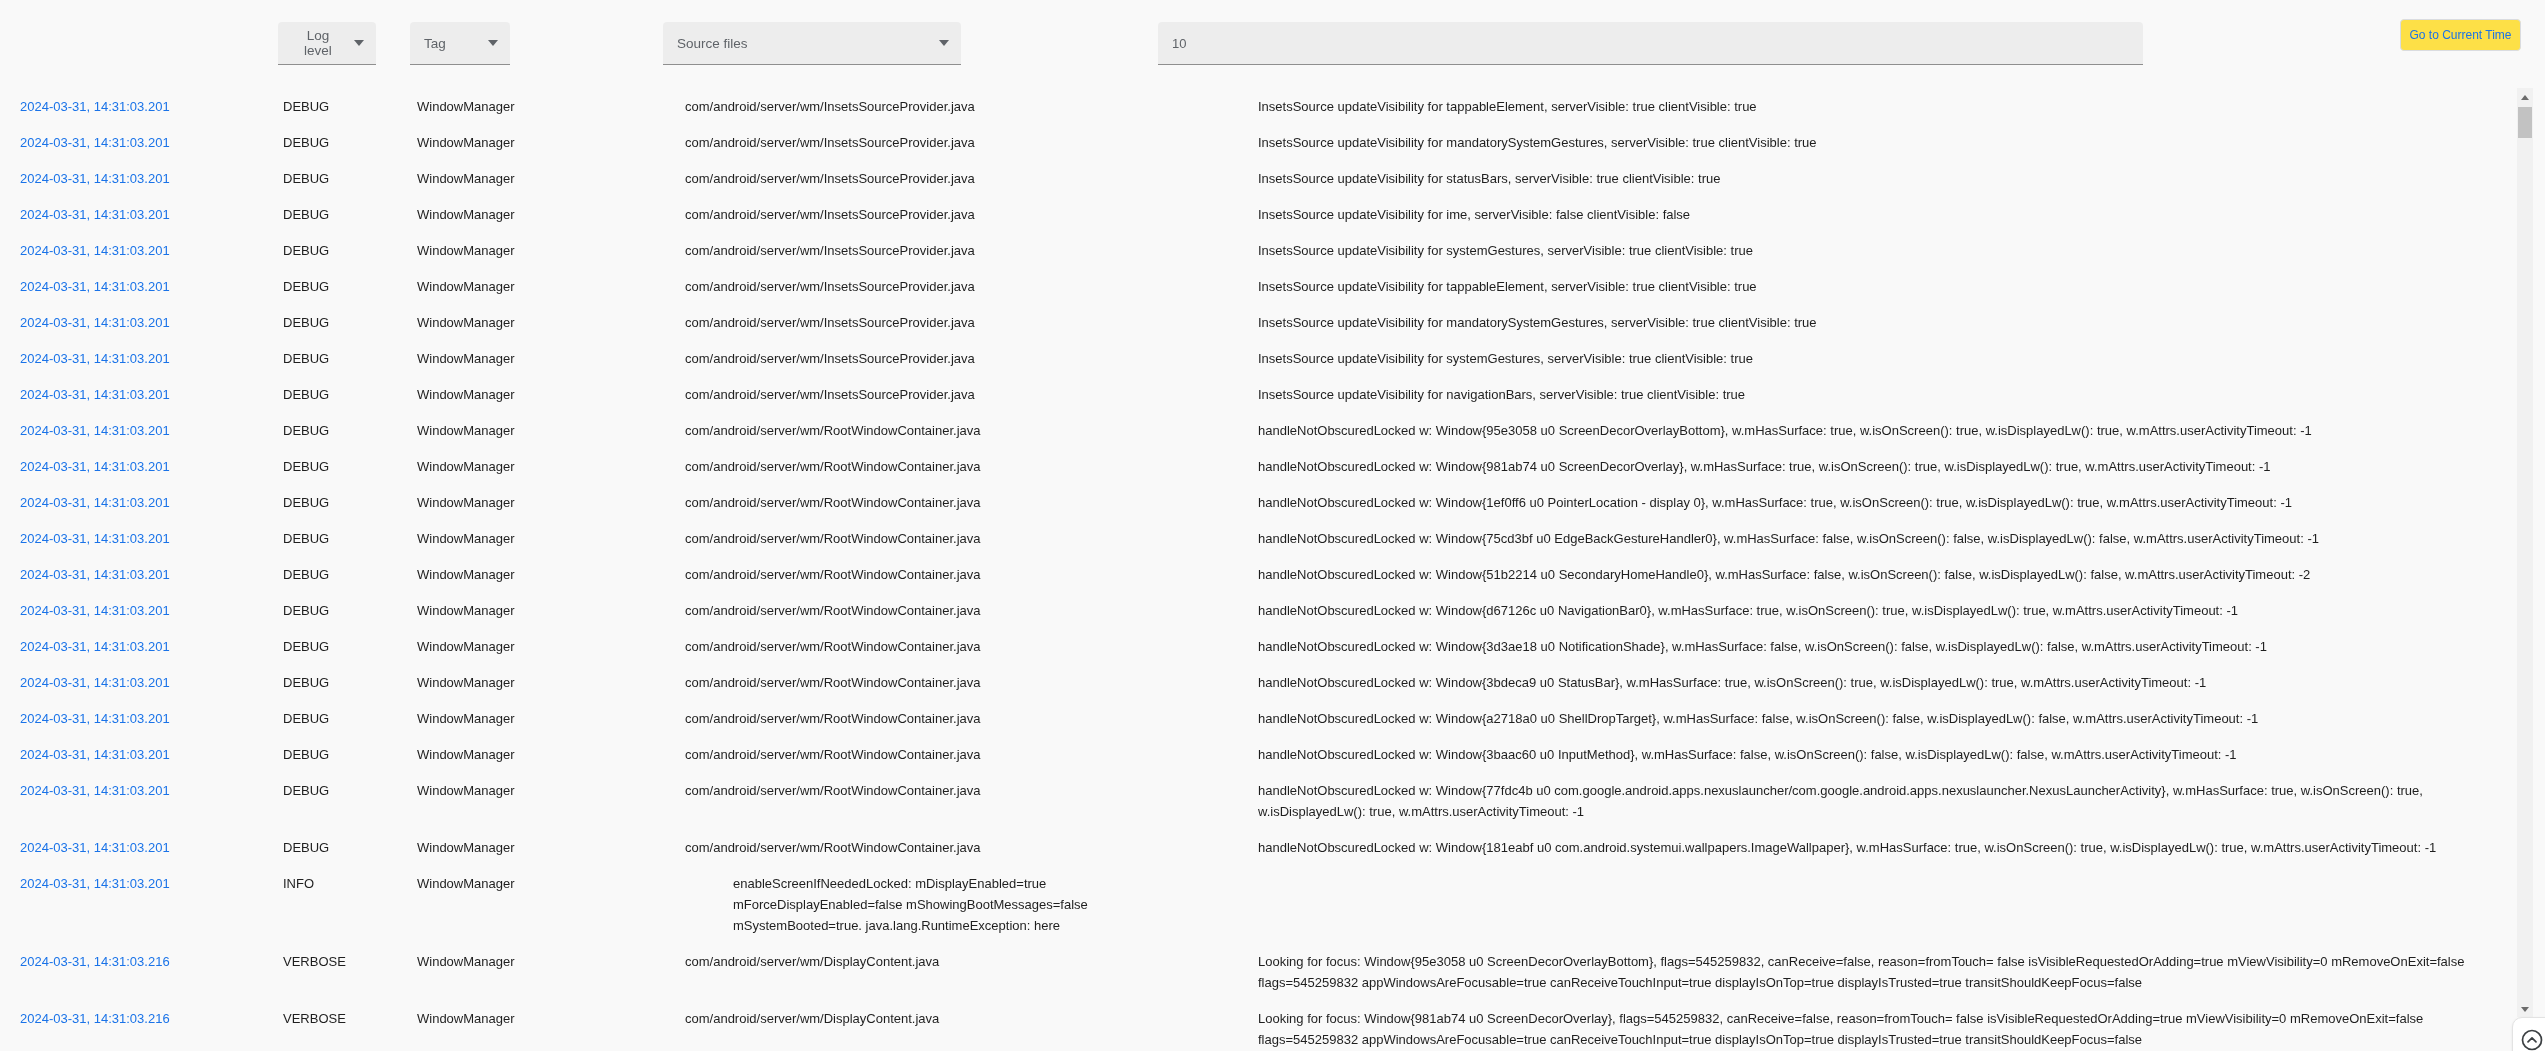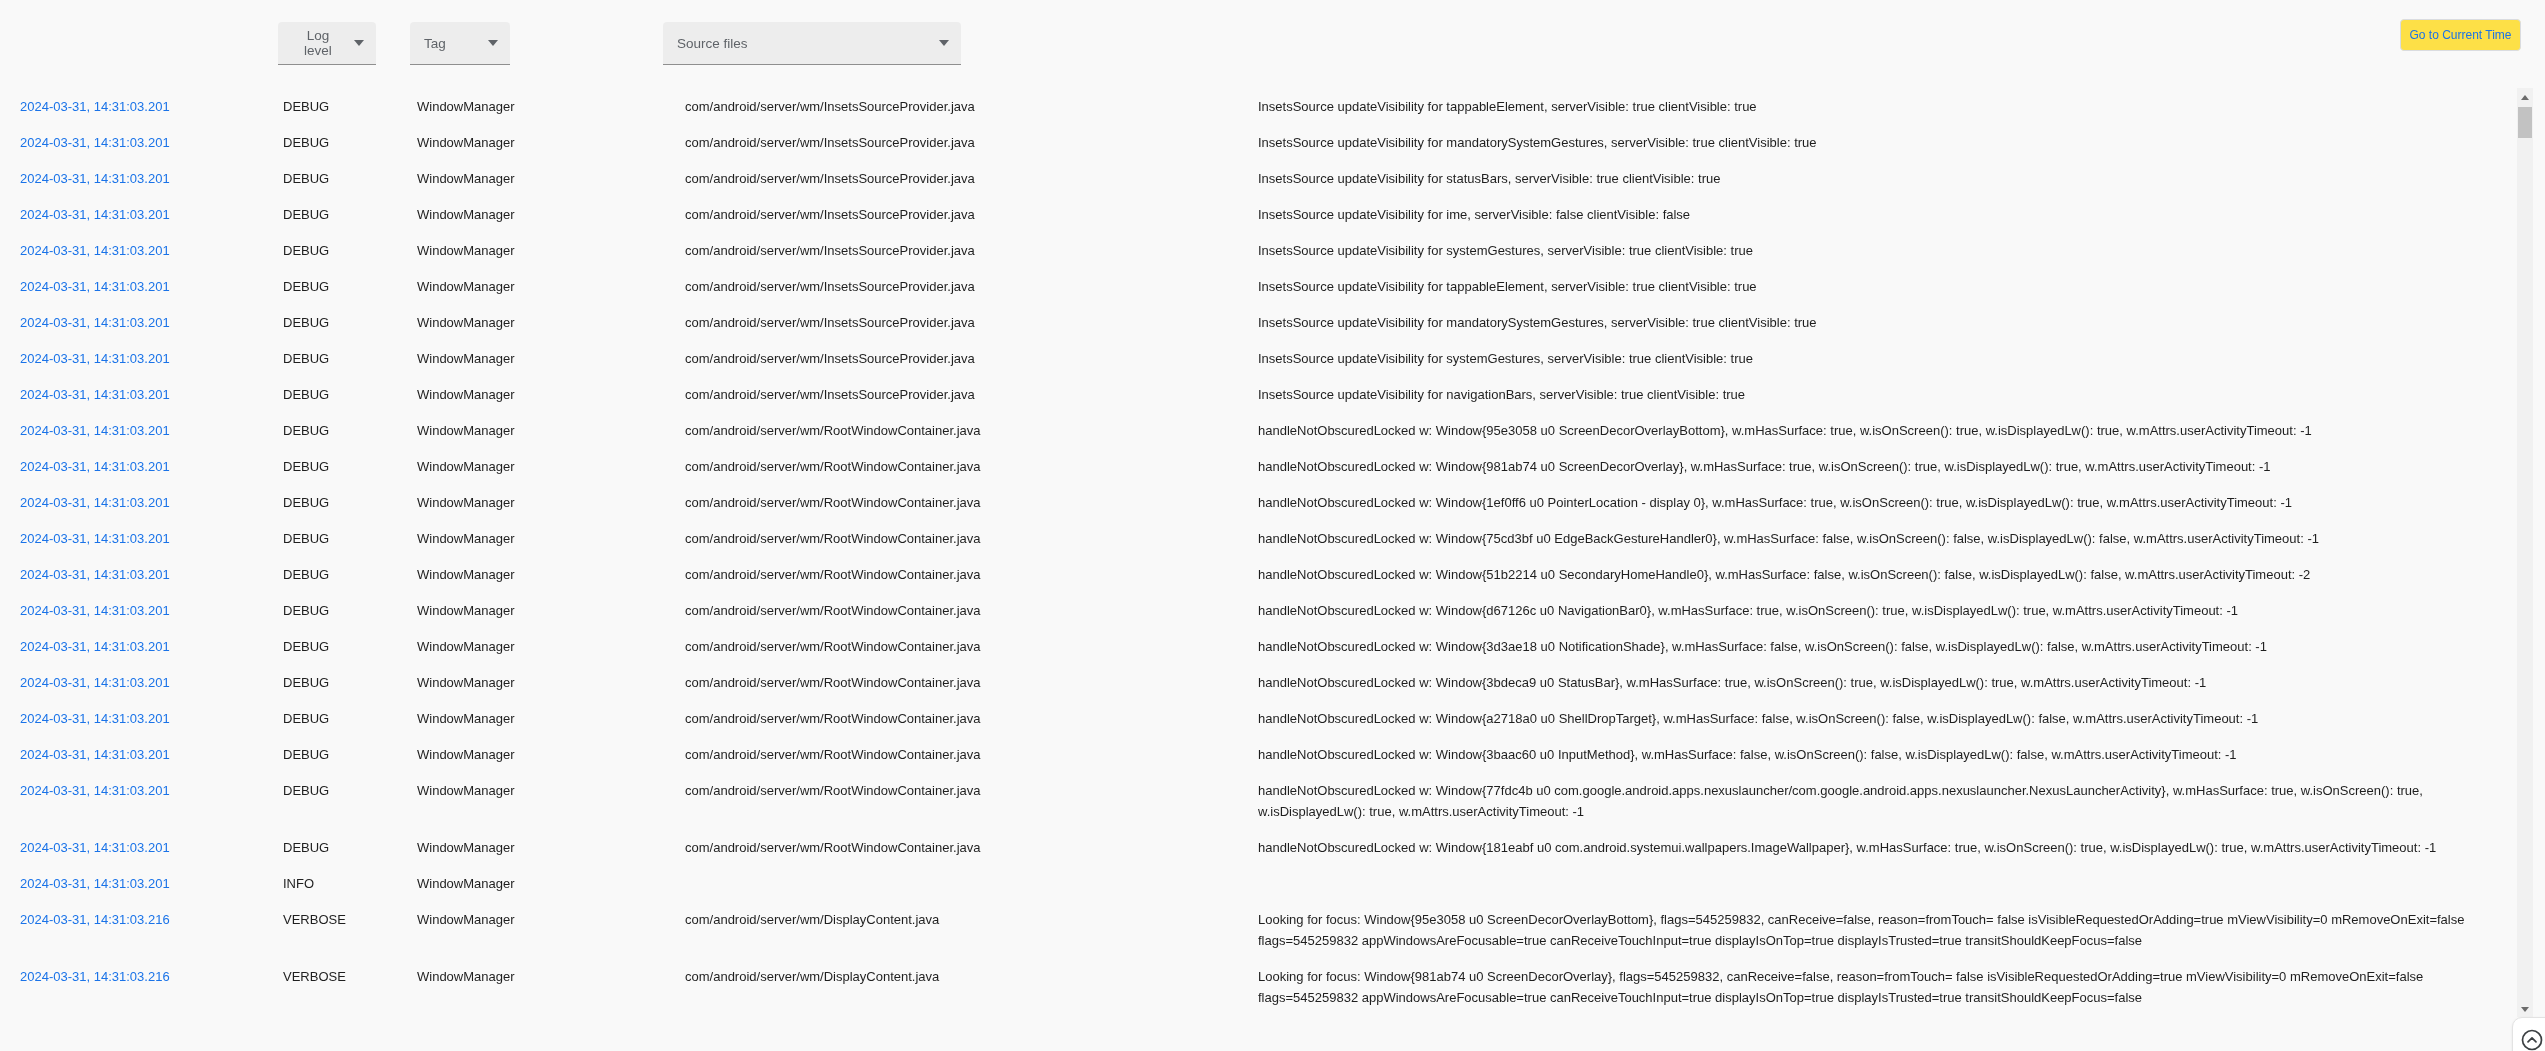--- a/index.html
+++ b/index.html
@@ -86,20 +86,21 @@
     <span class="caret"></span>
   </div>
   <div class="mselect sel-tag">
     <span class="lbl">Tag</span>
     <span class="caret"></span>
   </div>
   <div class="mselect sel-sourcefiles">
     <span class="lbl">Source files</span>
     <span class="caret"></span>
   </div>
+  <input class="time-input" type="text" value="10" style="">
   <button class="go-btn">Go to Current Time</button>
 </div>
 
 <div class="log-list">
   <div class="log-row">
     <a class="cell-ts">2024-03-31, 14:31:03.201</a>
     <span class="cell-level">DEBUG</span>
     <span class="cell-tag">WindowManager</span>
     <span class="cell-src">com/android/server/wm/InsetsSourceProvider.java</span>
     <span class="cell-msg">InsetsSource updateVisibility for tappableElement, serverVisible: true clientVisible: true</span>
@@ -262,20 +263,21 @@
     <span class="cell-level">DEBUG</span>
     <span class="cell-tag">WindowManager</span>
     <span class="cell-src">com/android/server/wm/RootWindowContainer.java</span>
     <span class="cell-msg">handleNotObscuredLocked w: Window{181eabf u0 com.android.systemui.wallpapers.ImageWallpaper}, w.mHasSurface: true, w.isOnScreen(): true, w.isDisplayedLw(): true, w.mAttrs.userActivityTimeout: -1</span>
   </div>
 
   <div class="log-row">
     <a class="cell-ts">2024-03-31, 14:31:03.201</a>
     <span class="cell-level">INFO</span>
     <span class="cell-tag">WindowManager</span>
+    <span class="cell-msg">enableScreenIfNeededLocked: mDisplayEnabled=true mForceDisplayEnabled=false mShowingBootMessages=false mSystemBooted=true. java.lang.RuntimeException: here</span>
   </div>
 
   <div class="log-row">
     <a class="cell-ts">2024-03-31, 14:31:03.216</a>
     <span class="cell-level">VERBOSE</span>
     <span class="cell-tag">WindowManager</span>
     <span class="cell-src">com/android/server/wm/DisplayContent.java</span>
     <span class="cell-msg">Looking for focus: Window{95e3058 u0 ScreenDecorOverlayBottom}, flags=545259832, canReceive=false, reason=fromTouch= false isVisibleRequestedOrAdding=true mViewVisibility=0 mRemoveOnExit=false flags=545259832 appWindowsAreFocusable=true canReceiveTouchInput=true displayIsOnTop=true displayIsTrusted=true transitShouldKeepFocus=false</span>
   </div>
 

